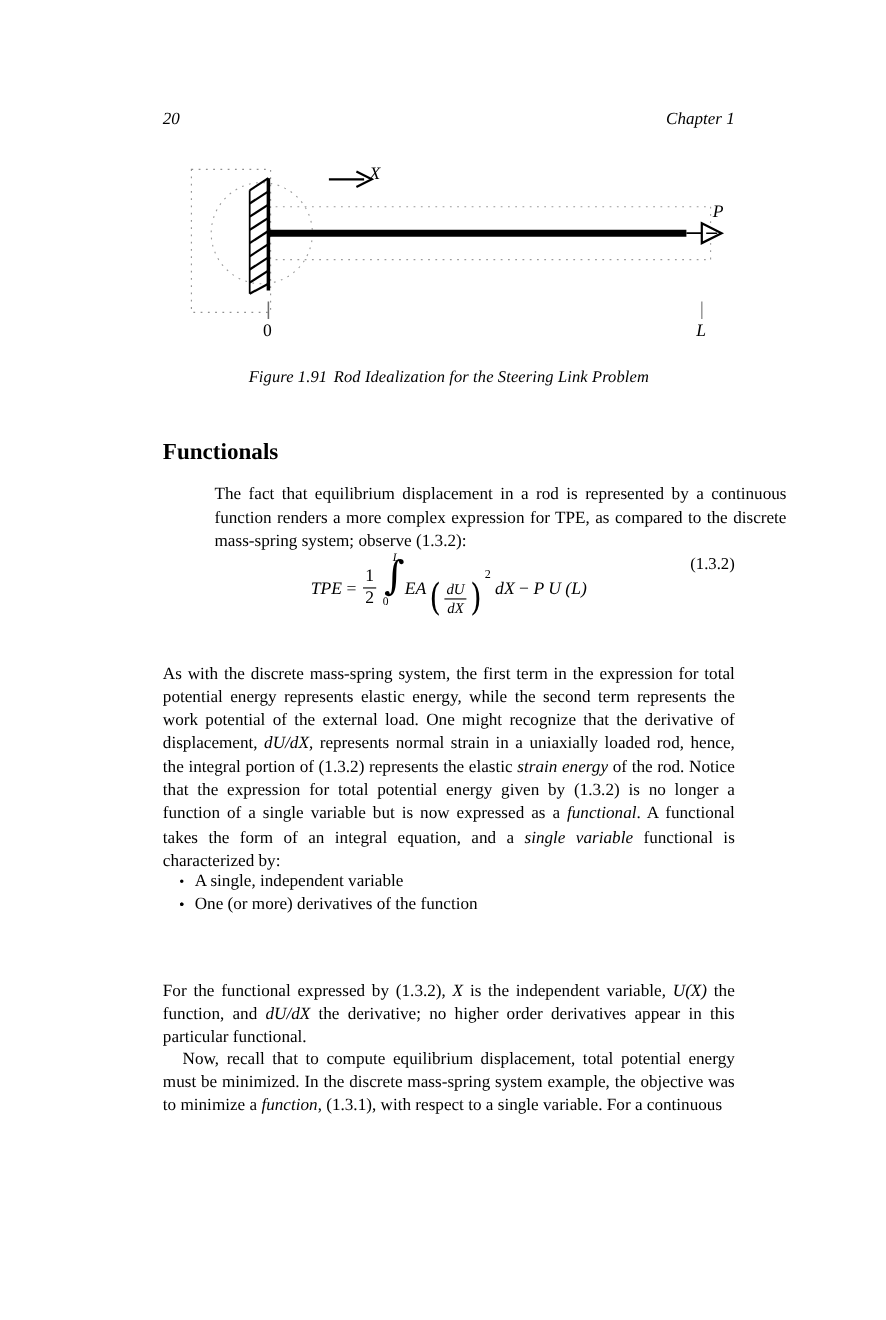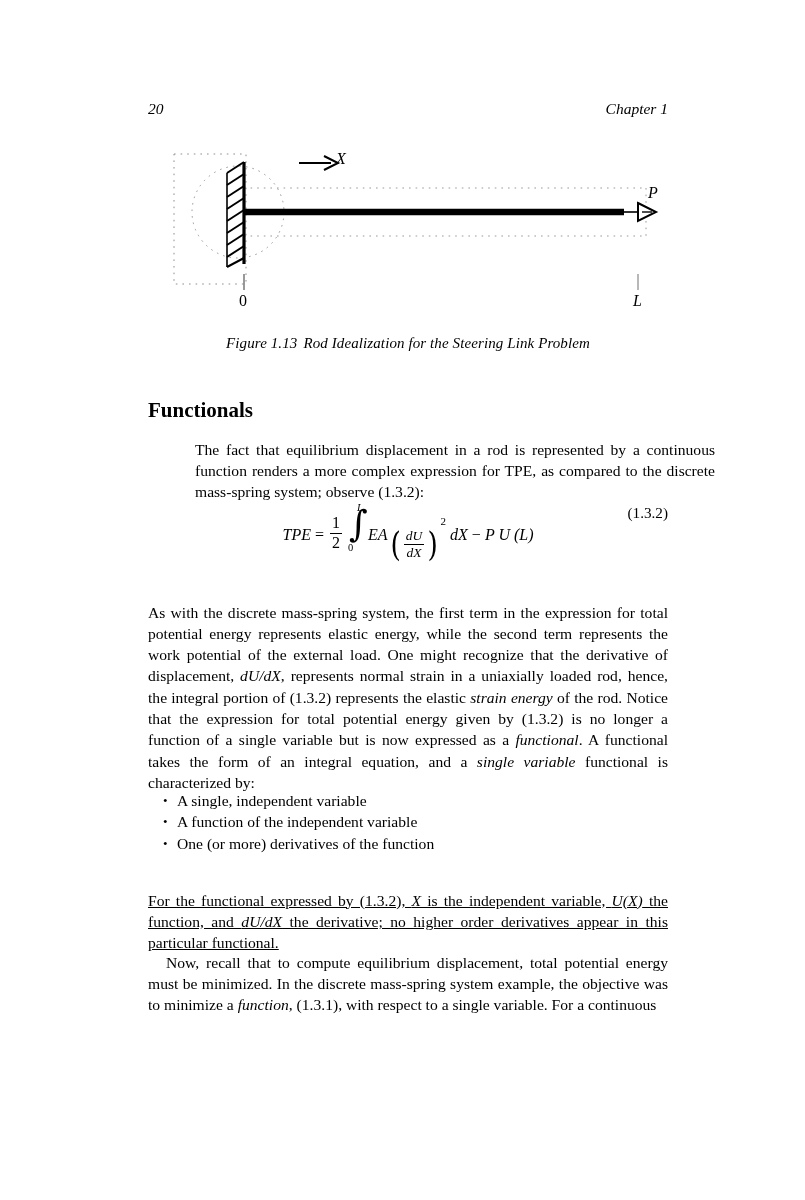--- a/index.html
+++ b/index.html
@@ -89,21 +89,21 @@
     font-size: 15.6px;
     line-height: 21.3px;
     text-align: justify;
     text-justify: inter-word;
   }
   .para.p-indent { text-indent: 18px; }
   .para i { font-style: italic; }
 
   #para-intro  { top: 423px; margin-left: 47px; }
   #para-body   { top: 586px; }
-  #para-forfun { top: 874px; text-decoration: underline; }
+  #para-forfun { top: 874px; }
   #para-now    { top: 936px; }
 
   
   .equation-row {
     position: absolute;
     left: 148px;
     top: 498px;
     width: 520px;
     height: 62px;
   }
@@ -284,21 +284,21 @@
       <line x1="96" y1="134" x2="96" y2="150" stroke="#6e6e6e" stroke-width="1.4"></line>
       <line x1="490" y1="134" x2="490" y2="150" stroke="#9a9a9a" stroke-width="1.4"></line>
     </svg>
 
     <div style="position:absolute;left:188px;top:10px;font-style:italic;font-size:16px;">X</div>
     <div style="position:absolute;left:500px;top:44px;font-style:italic;font-size:16px;">P</div>
     <div style="position:absolute;left:91px;top:152px;font-size:16px;">0</div>
     <div style="position:absolute;left:485px;top:152px;font-style:italic;font-size:16px;">L</div>
 
     <div class="figure-caption">
-      <span class="capnum">Figure 1.13</span><span>Rod Idealization for the Steering Link Problem</span>
+      <span class="capnum">Figure 1.91</span><span>Rod Idealization for the Steering Link Problem</span>
     </div>
   </div>
 
   <div class="section-head">Functionals</div>
 
   <p class="para" id="para-intro">The fact that equilibrium displacement in a rod is represented by a continuous function renders a more complex expression for TPE, as compared to the discrete mass-spring system; observe (1.3.2):</p>
 
   <div class="equation-row">
     <div class="eq-number">(1.3.2)</div>
     <div class="eq-body">
@@ -310,21 +310,20 @@
 
   <p class="para" id="para-body"><span>As with the discrete mass-spring system, the first term in the expression for total potential energy represents elastic energy, while the second term represents the work potential of the external load. One might recognize that the derivative of displacement, </span><i>dU/dX</i><span>, represents normal strain in a uniaxially loaded rod, hence, the integral portion of (1.3.2) represents the elastic </span><i>strain energy</i><span> of the rod. Notice that the expression for total potential energy given by (1.3.2) is no longer a function of a single variable but is now expressed as a </span><i>functional</i><span>.  A functional takes the form of an integral equation, and a </span><i>single variable</i><span> functional is characterized by:</span></p>
 
   <div class="bullets">
     <div class="bullet-item">
       <span class="dot">•</span>
       <span>A single, independent variable</span>
     </div>
     <div class="bullet-item">
       <span class="dot">•</span>
-      <span>A function of the independent variable</span>
     </div>
     <div class="bullet-item">
       <span class="dot">•</span>
       <span>One (or more) derivatives of the function</span>
     </div>
   </div>
 
   <p class="para" id="para-forfun"><span>For the functional expressed by (1.3.2), </span><i>X</i><span> is the independent variable, </span><i>U(X)</i><span> the function, and </span><i>dU/dX</i><span> the derivative; no higher order derivatives appear in this particular functional.</span></p>
 
   <p class="para p-indent" id="para-now"><span>Now, recall that to compute equilibrium displacement, total potential energy must be minimized. In the discrete mass-spring system example, the objective was to minimize a </span><i>function</i><span>, (1.3.1), with respect to a single variable. For a continuous</span></p>

